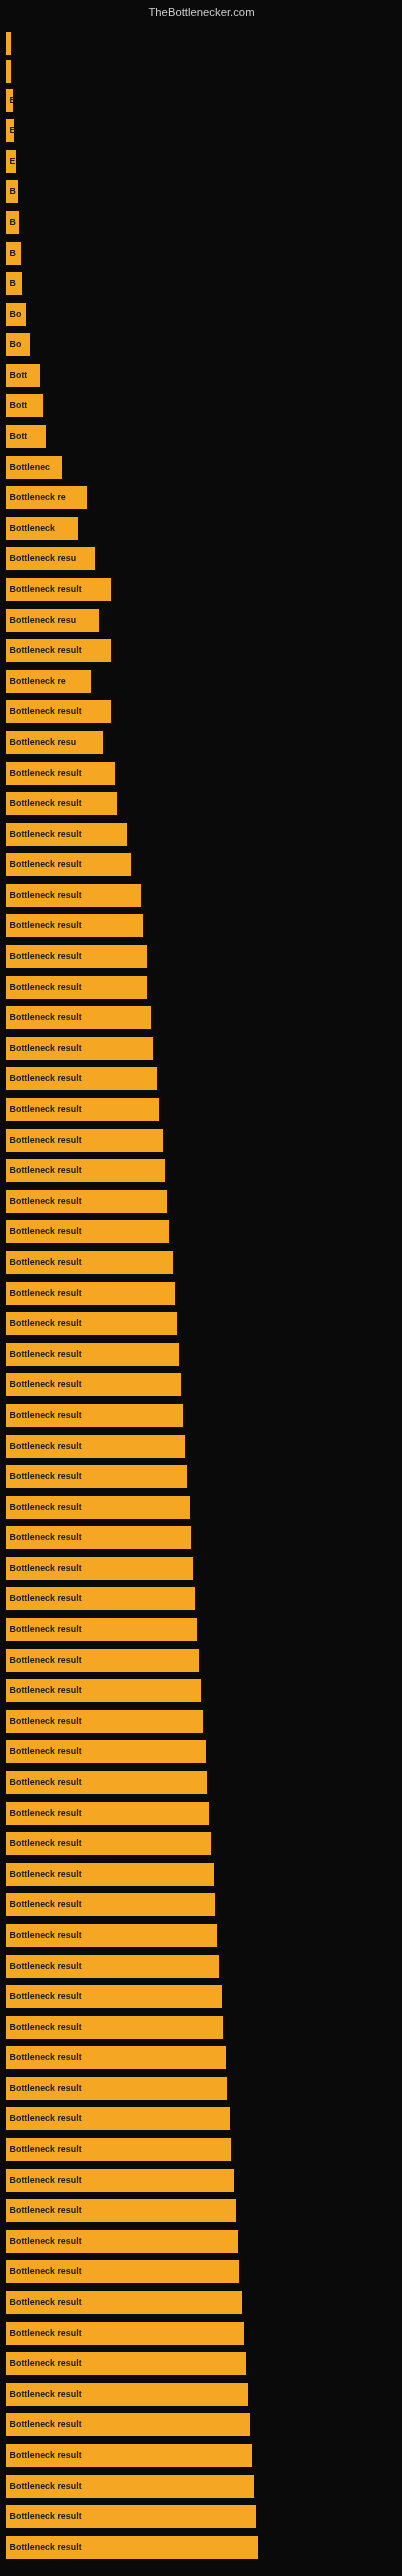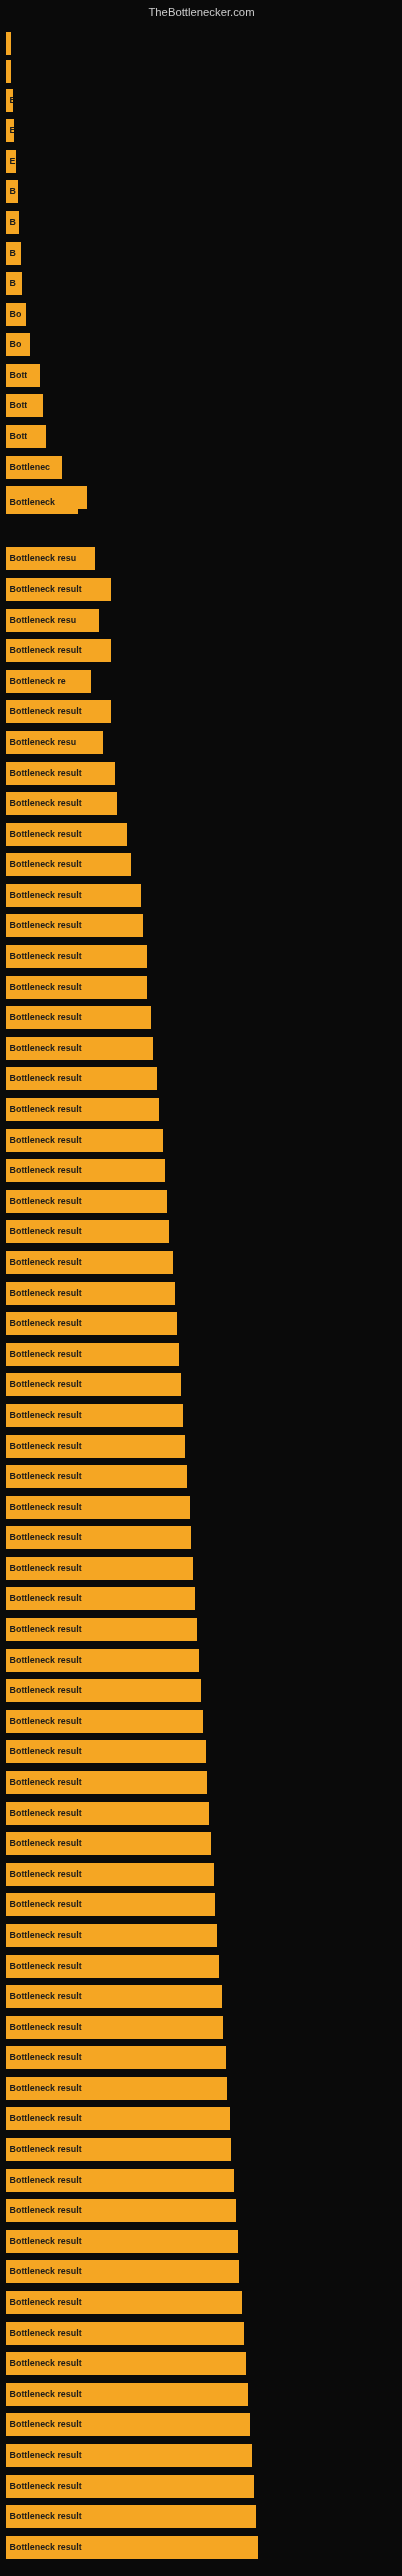--- a/index.html
+++ b/index.html
@@ -118,21 +118,21 @@
     <div class="bar-container" style="top: 456px;">
       <div class="bar" style="width: 56px;">
         <span class="bar-label">Bottlenec</span>
       </div>
     </div>
     <div class="bar-container" style="top: 486px;">
       <div class="bar" style="width: 81px;">
         <span class="bar-label">Bottleneck re</span>
       </div>
     </div>
-    <div class="bar-container" style="top: 491px; border-radius: 9px;">
+    <div class="bar-container" style="top: 517px; border-radius: 9px;">
       <div class="bar" style="width: 72px;">
         <span class="bar-label">Bottleneck</span>
       </div>
     </div>
     <div class="bar-container" style="top: 547px;">
       <div class="bar" style="width: 89px;">
         <span class="bar-label">Bottleneck resu</span>
       </div>
     </div>
     <div class="bar-container" style="top: 578px;">

